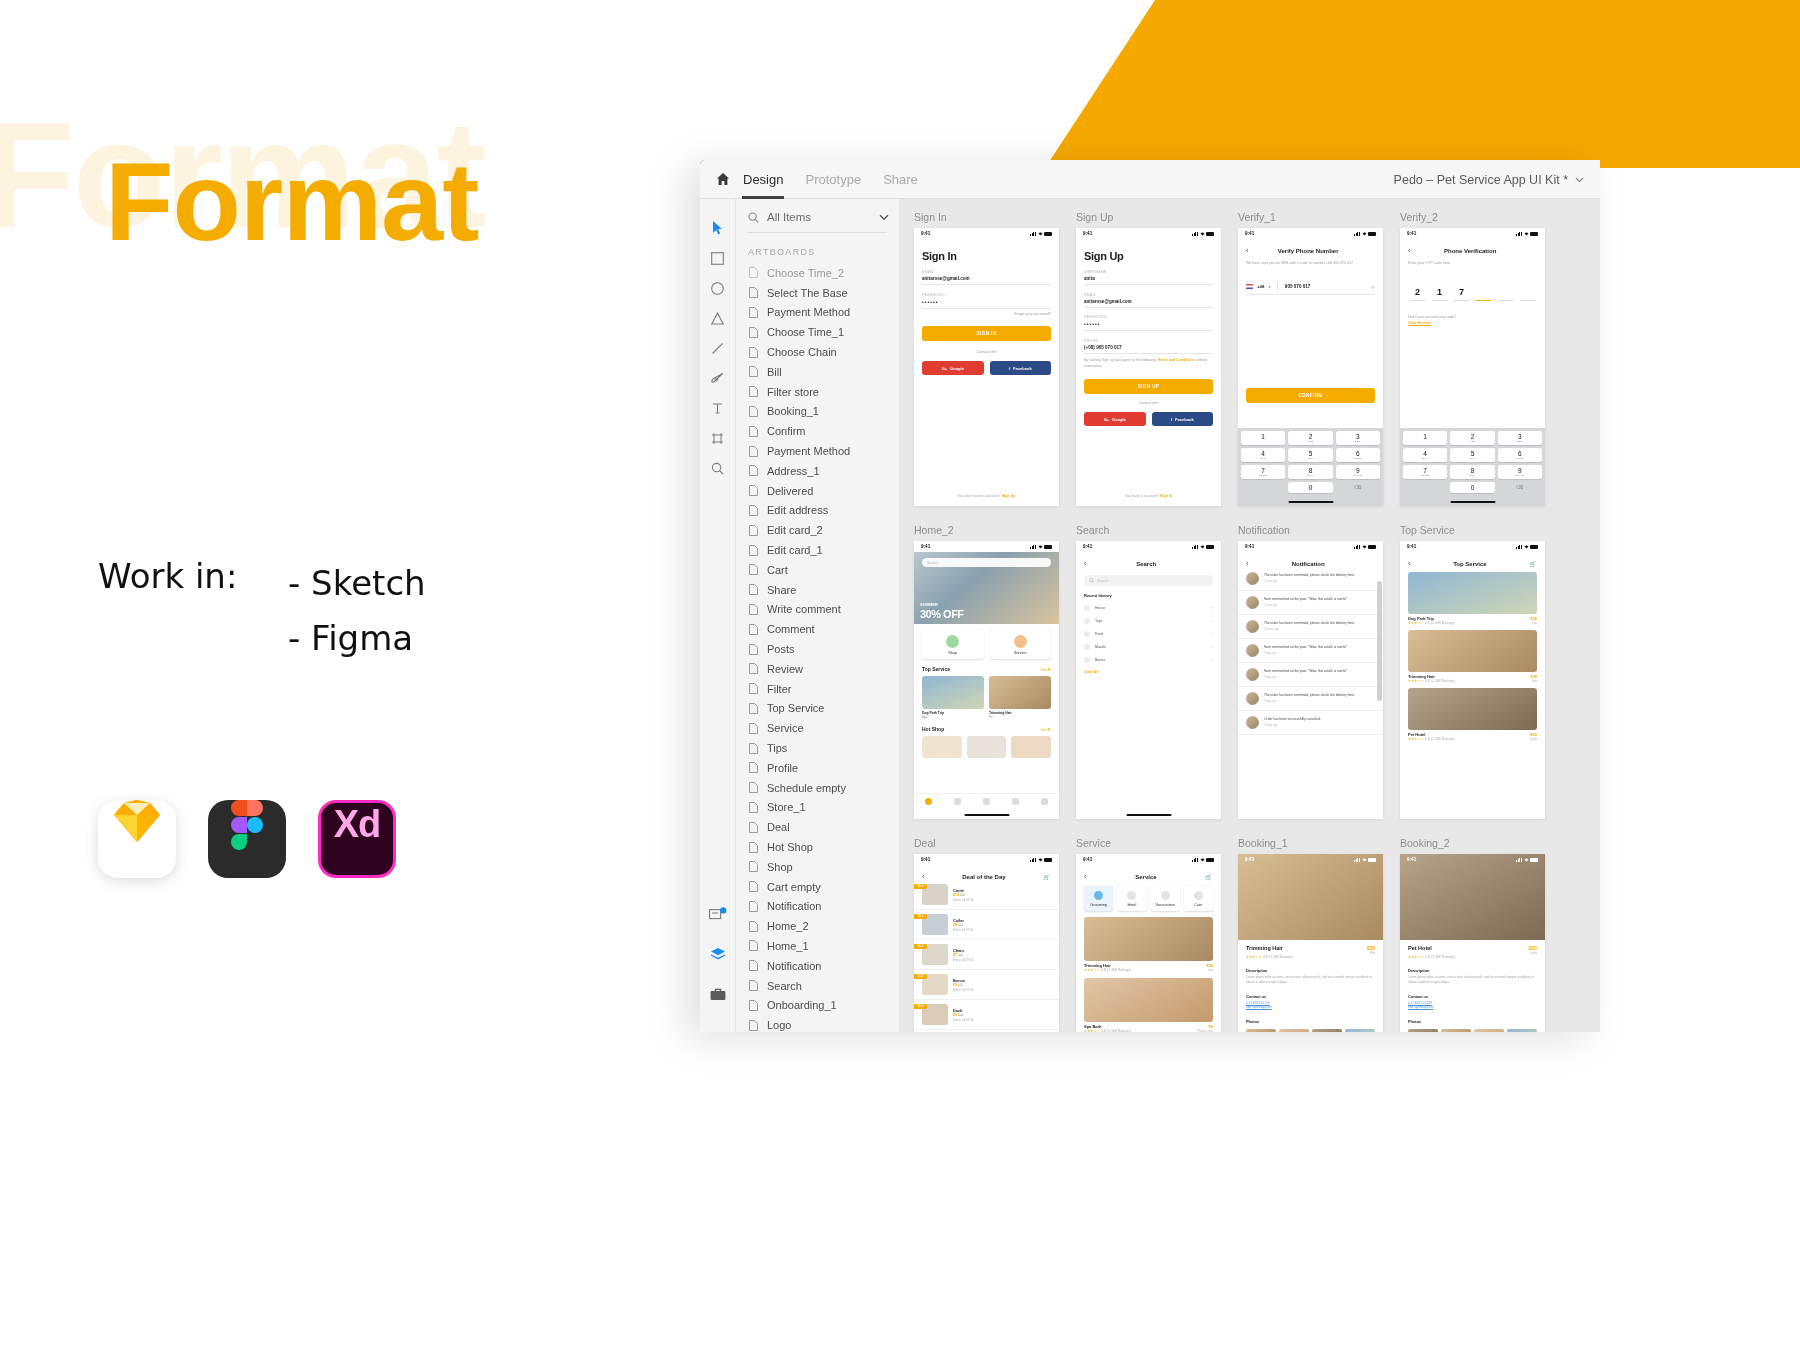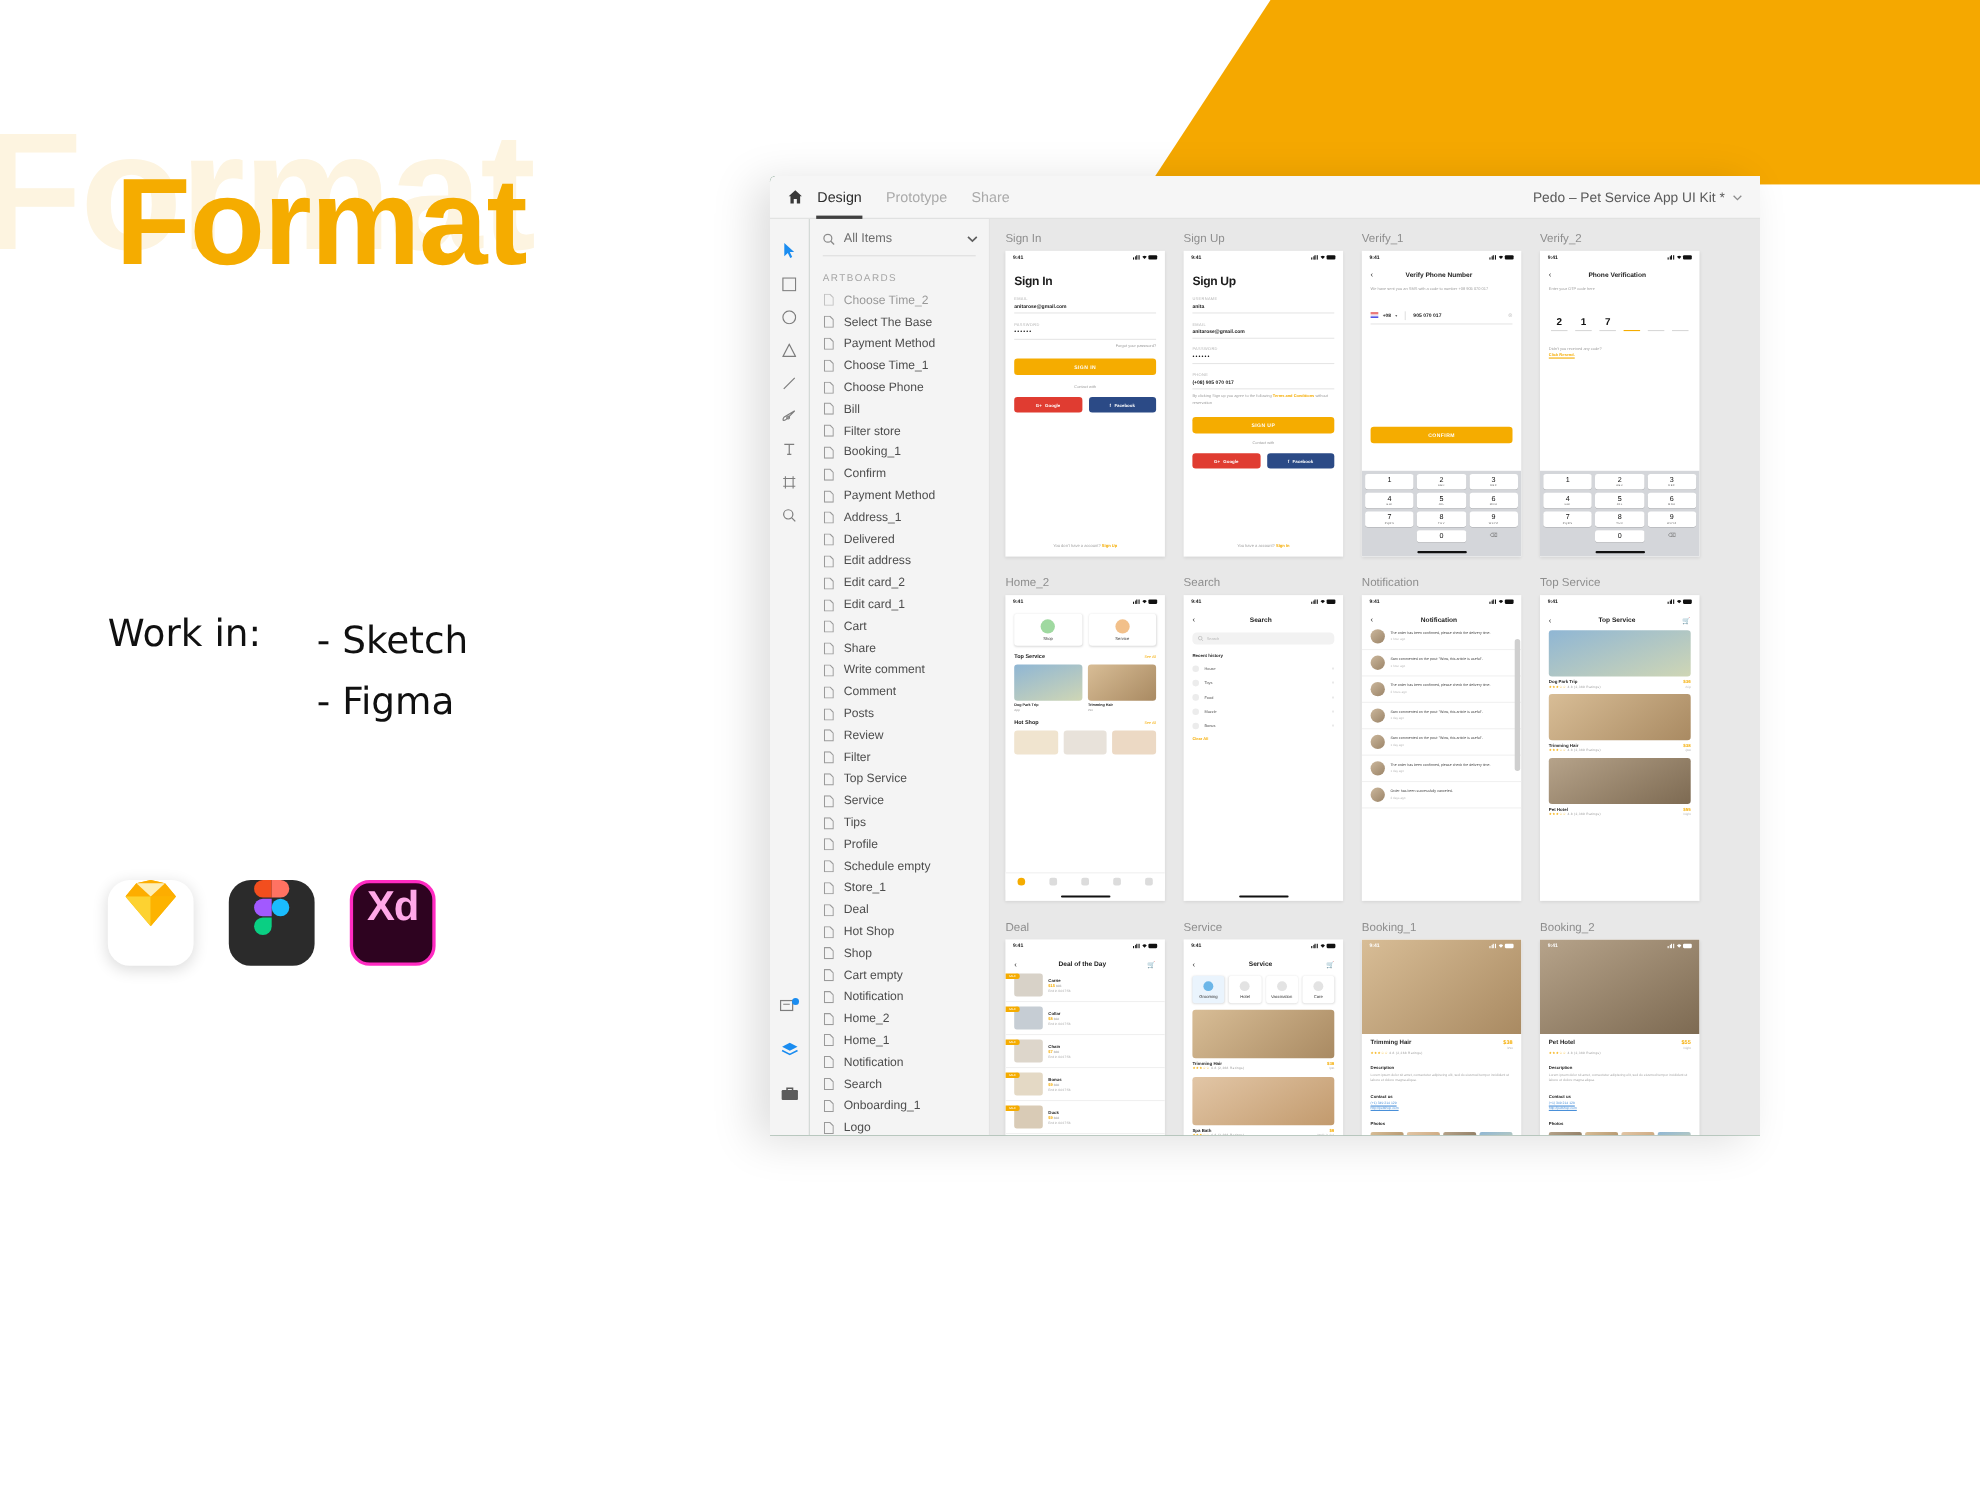--- a/index.html
+++ b/index.html
@@ -431,21 +431,21 @@
             <div class="layer-item">
               <svg class="page-glyph" viewBox="0 0 9 11">
                 <path d="M.5.5h5L8.5 3.5v7h-8z" fill="none" stroke="#9a9a9a" stroke-width="1"></path>
               </svg>
               <span>Choose Time_1</span>
             </div>
             <div class="layer-item">
               <svg class="page-glyph" viewBox="0 0 9 11">
                 <path d="M.5.5h5L8.5 3.5v7h-8z" fill="none" stroke="#9a9a9a" stroke-width="1"></path>
               </svg>
-              <span>Choose Phone</span>
+              <span>Choose Chain</span>
             </div>
             <div class="layer-item">
               <svg class="page-glyph" viewBox="0 0 9 11">
                 <path d="M.5.5h5L8.5 3.5v7h-8z" fill="none" stroke="#9a9a9a" stroke-width="1"></path>
               </svg>
               <span>Bill</span>
             </div>
             <div class="layer-item">
               <svg class="page-glyph" viewBox="0 0 9 11">
                 <path d="M.5.5h5L8.5 3.5v7h-8z" fill="none" stroke="#9a9a9a" stroke-width="1"></path>
@@ -982,20 +982,27 @@
                       <i style="height:1.5px"></i>
                       <i style="height:2.3px"></i>
                       <i style="height:3.1px"></i>
                       <i style="height:4px"></i>
                     </span>
                 <svg class="wifi" viewBox="0 0 10 8">
                       <path d="M5 7 1 3a5.6 5.6 0 0 1 8 0z" fill="#111"></path>
                     </svg>
                     <span class="batt"></span>
                   </span>
+              </div>
+              <div class="banner-card img-dog">
+                <div class="srch-pill">
+                  <span class="t">Search</span>
+                </div>
+                <div class="tagtxt">SUMMER</div>
+                <div class="offtxt">30% OFF</div>
               </div>
               <div class="cat-row">
                 <div class="cat"><div class="c-ic" style="background:#9fd9a0"></div><span>Shop</span></div>
                 <div class="cat"><div class="c-ic" style="background:#f2c08a"></div><span>Service</span></div>
               </div>
               <div class="sec-head">
                 <span class="t">Top Service</span>
                 <span class="m">See All</span>
               </div>
               <div class="thumb-row">

